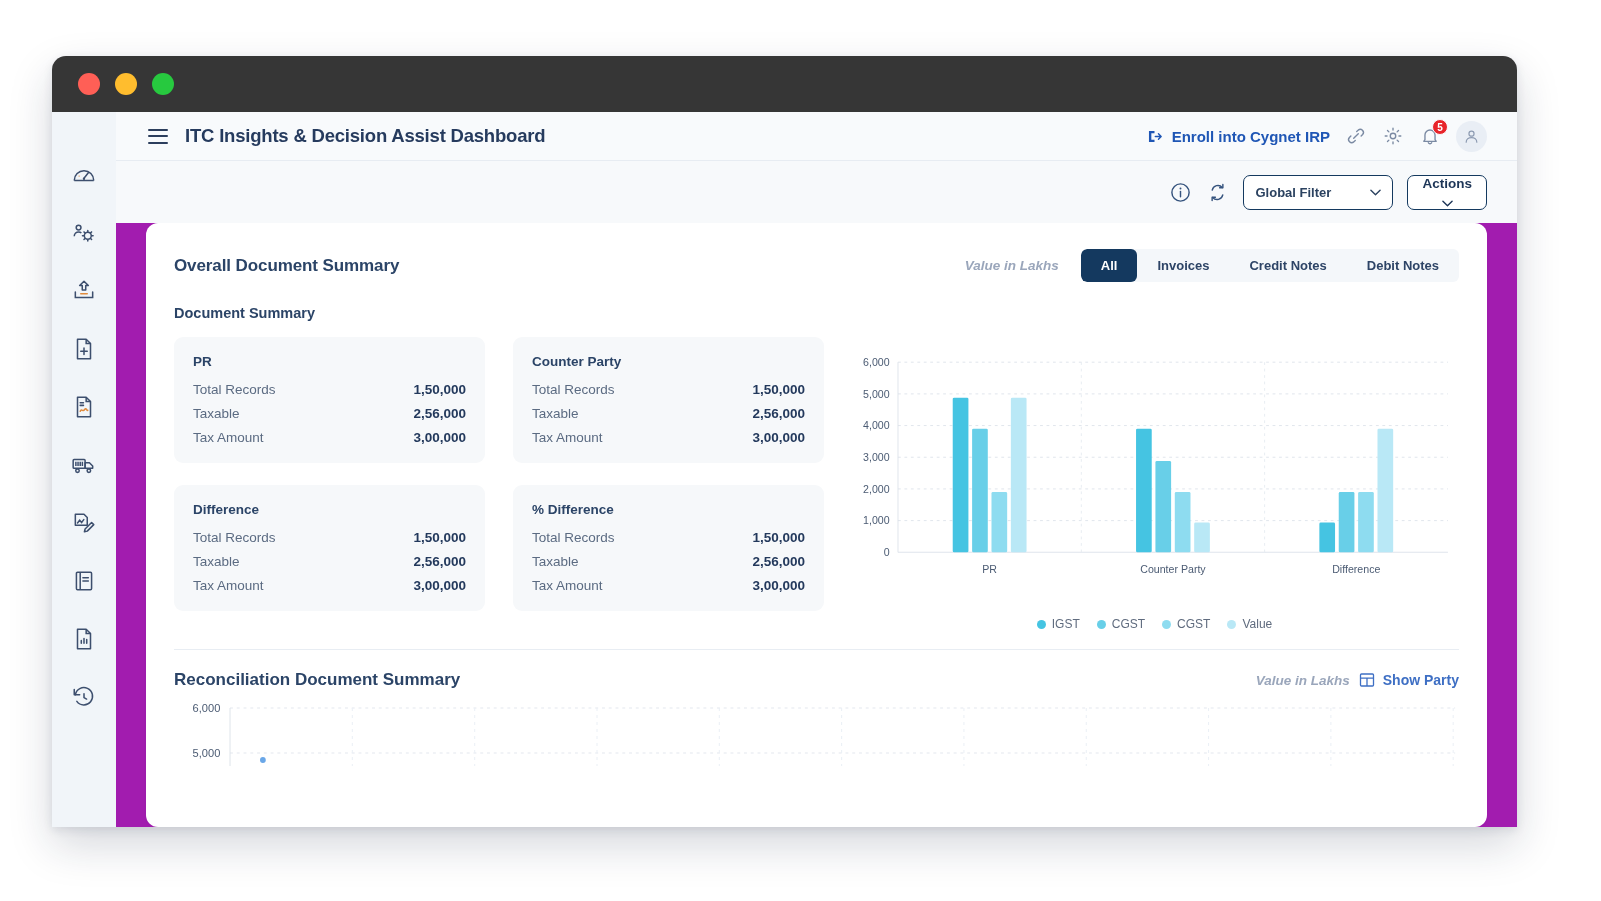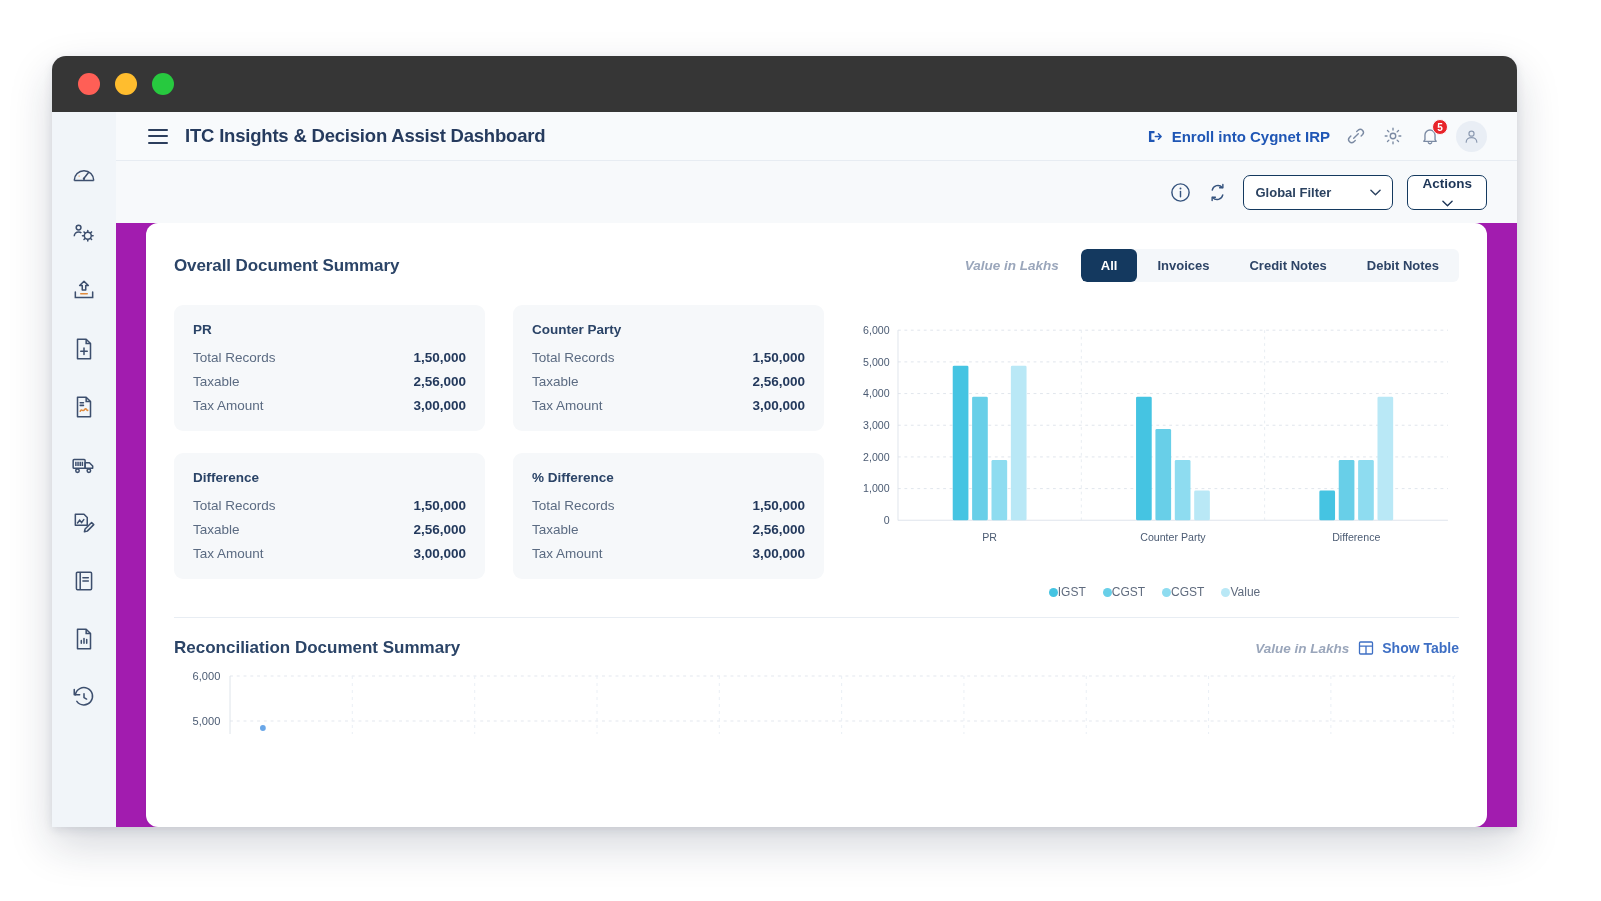--- a/index.html
+++ b/index.html
@@ -132,21 +132,21 @@
   }
   .mini-title { font-size: 13.5px; font-weight: 700; color: #2b4467; margin-bottom: 13px; }
   .mini-row { display: flex; align-items: center; font-size: 13.5px; margin-bottom: 9px; }
   .mini-row:last-child { margin-bottom: 0; }
   .mini-label { color: #5b6b82; }
   .mini-value { margin-left: auto; font-weight: 700; color: #23395c; }
 
   
   .chart-pane { flex: 1; min-width: 0; padding-top: 4px; }
   .legend { display: flex; justify-content: center; gap: 17px; margin-top: 10px; }
-  .leg-item { display: flex; align-items: center; font-size: 12px; color: #5f6b7e; cursor: pointer; }
+  .leg-item { display: flex; align-items: center; gap: 6px; font-size: 12px; color: #5f6b7e; cursor: pointer; }
   .leg-dot { width: 9px; height: 9px; border-radius: 50%; display: inline-block; }
 
   
   .divider { height: 1px; background: #e8edf3; margin: 18px 0 0 0; }
   .recon-head { display: flex; align-items: center; padding: 20px 0 6px 0; }
   .recon-title { font-size: 17px; font-weight: 700; color: #2b4467; }
   .recon-right { margin-left: auto; display: flex; align-items: center; gap: 9px; }
   .show-table { display: flex; align-items: center; gap: 8px; color: #3e6fc4; font-weight: 600; font-size: 14px; cursor: pointer; }
   .show-table svg { width: 16px; height: 16px; }
 </style>
@@ -332,20 +332,21 @@
               <div class="card-title">Overall Document Summary</div>
               <div class="valuelakhs">Value in Lakhs</div>
               <div class="tabs">
                 <div class="tab active">All</div>
                 <div class="tab">Invoices</div>
                 <div class="tab">Credit Notes</div>
                 <div class="tab">Debit Notes</div>
               </div>
             </div>
 
+            <div class="sec-title">Document Summary</div>
 
             <div class="content-grid">
 
               <div class="left-pane">
                 <div class="cards-grid">
 
                   <div class="mini-card">
                     <div class="mini-title">PR</div>
                     <div class="mini-row">
                       <span class="mini-label">Total Records</span>
@@ -472,21 +473,21 @@
 
             <div class="recon-head">
               <div class="recon-title">Reconciliation Document Summary</div>
               <div class="recon-right">
                 <span class="valuelakhs" style="margin-right:0">Value in Lakhs</span>
                 <div class="show-table">
                   <svg viewBox="0 0 16 16" fill="none" stroke="#3e6fc4" stroke-width="1.3">
                     <rect x="1.5" y="2" width="13" height="12" rx="1"></rect>
                     <path d="M1.5 6.2h13M8 6.2V14"></path>
                   </svg>
-                  <span>Show Table</span>
+                  <span>Show Party</span>
                 </div>
               </div>
             </div>
 
             <svg id="reconchart" viewBox="0 0 1330 70" width="100%" height="70" preserveAspectRatio="none">
                 <line x1="58" y1="12" x2="1326" y2="12" stroke="#e2e7ee" stroke-width="1" stroke-dasharray="3 4"></line>
                 <text x="48" y="16" text-anchor="end" font-size="11.5" fill="#4b5b73" font-family="&quot;Liberation Sans&quot;, sans-serif">6,000</text>
                 <line x1="58" y1="57" x2="1326" y2="57" stroke="#e2e7ee" stroke-width="1" stroke-dasharray="3 4"></line>
                 <text x="48" y="61" text-anchor="end" font-size="11.5" fill="#4b5b73" font-family="&quot;Liberation Sans&quot;, sans-serif">5,000</text>
                 <line x1="58" y1="12" x2="58" y2="70" stroke="#dde3ea" stroke-width="1"></line>

